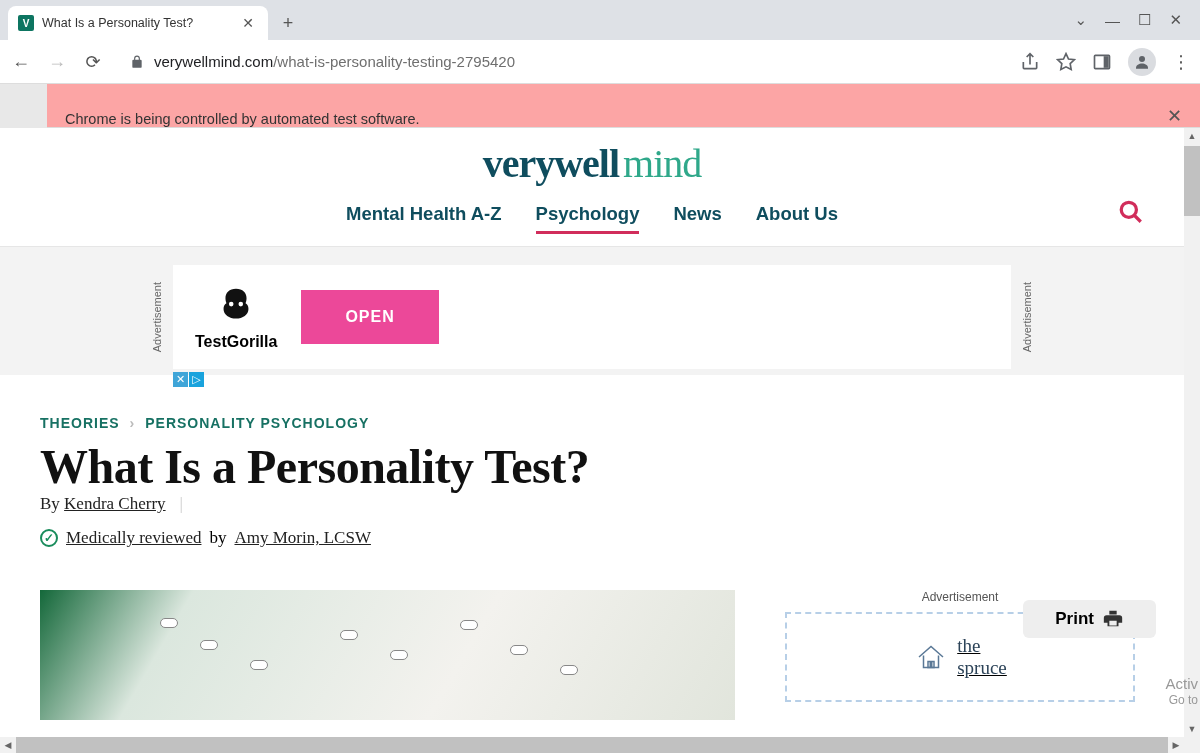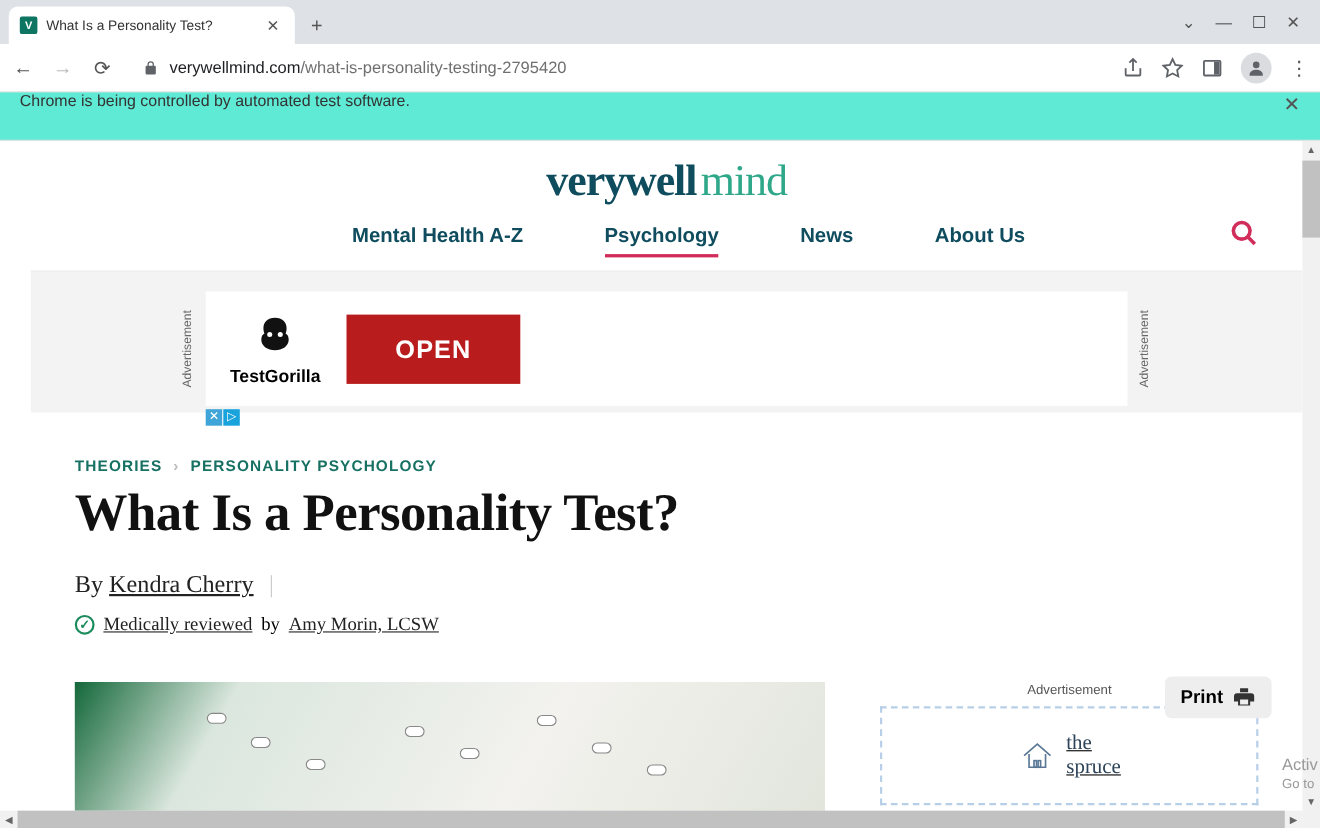--- a/index.html
+++ b/index.html
@@ -21,81 +21,81 @@
   .toolbar .nav-btn.dim { color: #bbb; }
   .address { flex: 1; display: flex; align-items: center; gap: 10px; padding: 0 12px; font-size: 15px; color: #555; }
   .address svg { width: 14px; height: 14px; fill: #5f6368; }
   .url-domain { color: #202124; }
   .url-path { color: #6f6f6f; }
   .toolbar-right { display: flex; align-items: center; gap: 16px; color: #555; }
   .toolbar-right .ic { width: 20px; height: 20px; cursor: pointer; }
   .profile { width: 28px; height: 28px; background: #dadce0; border-radius: 50%; display: flex; align-items: center; justify-content: center; }
   .profile svg { width: 18px; height: 18px; fill: #5f6368; }
   
-  .info-bar { height: 44px; background: #5eead4; border-bottom: 1px solid #ddd; display: flex; align-items: flex-start; justify-content: space-between; padding: 0 18px; font-size: 14.5px; color: #333; }
+  .info-bar { height: 44px; background: #fca5a5; border-bottom: 1px solid #ddd; display: flex; align-items: flex-end; justify-content: space-between; padding: 0 18px; font-size: 14.5px; color: #333; margin-left: 47px; }
   .info-bar .close-info { font-size: 18px; cursor: pointer; color: #555; }
   
   
   .page-wrap { position: relative; height: calc(753px - 40px - 44px - 44px); overflow: hidden; background: #fff; }
-  .page-content { width: calc(100% - 16px); height: 100%; overflow-y: auto; padding-left: 28px; }
+  .page-content { width: calc(100% - 16px); height: 100%; overflow-y: auto; }
   .scrollbar-v { position: absolute; right: 0; top: 0; width: 16px; height: 100%; background: #f1f1f1; }
   .scrollbar-v .thumb { position: absolute; top: 18px; width: 16px; height: 70px; background: #c1c1c1; }
   .scrollbar-v .arr { position: absolute; width: 16px; height: 16px; font-size: 9px; color: #666; text-align: center; line-height: 16px; }
   .scrollbar-h { position: absolute; bottom: 0; left: 0; width: calc(100% - 16px); height: 16px; background: #f1f1f1; }
   .scrollbar-h .thumb { position: absolute; left: 16px; width: calc(100% - 32px); height: 16px; background: #c1c1c1; }
   .scrollbar-h .arr { position: absolute; width: 16px; height: 16px; font-size: 9px; color: #666; text-align: center; line-height: 16px; }
   
   .site-header { text-align: center; padding-top: 12px; }
   .logo { font-family: Georgia, serif; font-size: 40px; font-weight: 900; letter-spacing: -1px; }
   .logo .vw { color: #0f4d5e; }
   .logo .mind { color: #2fa88a; font-weight: 400; margin-left: 4px; }
   
   .main-nav { display: flex; justify-content: center; gap: 34px; padding: 16px 0 12px; position: relative; }
-  .main-nav a { font-size: 18.5px; font-weight: 700; color: #0f4d5e; text-decoration: none; padding-bottom: 6px; margin-left: 40px; }
+  .main-nav a { font-size: 18.5px; font-weight: 700; color: #0f4d5e; text-decoration: none; padding-bottom: 6px; }
   .main-nav a.active { border-bottom: 3px solid #d12d5b; }
   .search-ic { position: absolute; right: 40px; top: 12px; color: #d12d5b; }
   .search-ic svg { width: 26px; height: 26px; stroke: #d12d5b; stroke-width: 3; fill: none; }
   .nav-divider { border-bottom: 1px solid #e6e6e6; }
   
   .ad-strip { background: #f3f3f3; padding: 18px 0 6px; display: flex; justify-content: center; align-items: center; gap: 10px; }
   .ad-label { writing-mode: vertical-rl; transform: rotate(180deg); font-size: 11px; color: #666; }
   .ad-box { background: #fff; width: 838px; height: 104px; display: flex; align-items: center; padding: 0 22px; gap: 24px; position: relative; }
   .ad-brand-ic { width: 46px; height: 46px; }
   .ad-brand-txt { font-size: 16px; font-weight: 700; }
   .ad-head { font-size: 25.5px; color: #333; line-height: 1.2; flex: 1; }
-  .ad-btn { background: #b91c1c; color: #fff; font-weight: 800; font-size: 23px; padding: 18px 44px; letter-spacing: 1px; }
+  .ad-btn { background: #ec4899; color: #fff; font-weight: 800; font-size: 16px; padding: 18px 44px; letter-spacing: 1px; }
   .adchoices { position: absolute; bottom: -18px; left: 0; display: flex; }
   .adchoices span { width: 15px; height: 15px; background: #3fa5d8; margin-right: 1px; font-size: 11px; color: #fff; text-align: center; line-height: 15px; }
   
   .article { padding: 40px 40px 0; }
   .breadcrumb { display: flex; align-items: center; gap: 10px; font-size: 14px; font-weight: 800; letter-spacing: 1px; }
   .breadcrumb a { color: #177163; text-decoration: none; }
   .breadcrumb .sep { color: #bbb; }
   .heading { font-size: 48px; font-weight: 900; color: #111; margin-top: 8px; letter-spacing: -0.5px; font-family: Georgia, 'Times New Roman', serif; }
-  .meta-row { display: flex; align-items: flex-start; margin-top: 24px; font-size: 22px; color: #222; gap: 14px; font-family: Georgia, serif; }
+  .meta-row { display: flex; align-items: flex-start; font-size: 17px; color: #222; gap: 14px; font-family: Georgia, serif; }
   .meta-row .author { text-decoration: underline; }
   .meta-row .sep2 { color: #ccc; }
   .review-row { display: flex; align-items: center; gap: 8px; margin-top: 14px; font-size: 17px; font-family: Georgia, serif; }
   .check { width: 18px; height: 18px; border: 2px solid #1a8c5c; border-radius: 50%; display: inline-flex; align-items: center; justify-content: center; color: #1a8c5c; font-size: 12px; font-weight: bold; }
   .review-row .lbl { text-decoration: underline; color: #222; }
   .review-row .rev { text-decoration: underline; color: #222; }
   
-  .print-btn { position: absolute; right: 44px; top: 487px; background: #eee; border-radius: 6px; padding: 8px 14px; display: flex; align-items: center; gap: 8px; font-weight: 700; font-size: 17px; cursor: pointer; }
+  .print-btn { position: absolute; right: 44px; top: 472px; background: #eee; border-radius: 6px; padding: 8px 32px; display: flex; align-items: center; gap: 8px; font-weight: 700; font-size: 17px; cursor: pointer; }
   .print-btn svg { width: 22px; height: 22px; fill: #333; }
   
   .body-cols { display: flex; gap: 50px; margin-top: 42px; }
   .hero-img { width: 695px; height: 130px; background: linear-gradient(120deg, #14683a 0%, #dbe7de 20%, #f3f2ee 60%, #e1e5dc 100%); position: relative; overflow: hidden; }
   .bubble { position: absolute; width: 18px; height: 10px; border: 1px solid #888; border-radius: 5px; background: #fff; }
   .sidebar-ad { width: 350px; }
   .sidebar-ad .lbl { text-align: center; font-size: 12px; color: #555; margin-bottom: 8px; }
   .sidebar-ad .box { border: 2px dashed #b7cfe7; height: 90px; display: flex; align-items: center; justify-content: center; gap: 8px; text-decoration: underline; }
   .spruce-ic { width: 36px; height: 36px; }
   .spruce-txt { font-family: Georgia, serif; font-size: 19px; color: #2c4358; }
   
-  .watermark { position: absolute; right: 2px; bottom: 34px; color: #999; font-size: 15px; line-height: 1.2; text-align: left; }
+  .watermark { position: absolute; right: 2px; bottom: 46px; color: #999; font-size: 15px; line-height: 1.2; text-align: right; }
 </style>
 </head>
 <body>
 
 <div class="browser-chrome">
   <div class="tab-bar">
     <div class="tab">
       <div class="favicon">V</div>
       <div class="title">What Is a Personality Test?</div>
       <div class="close">✕</div>

